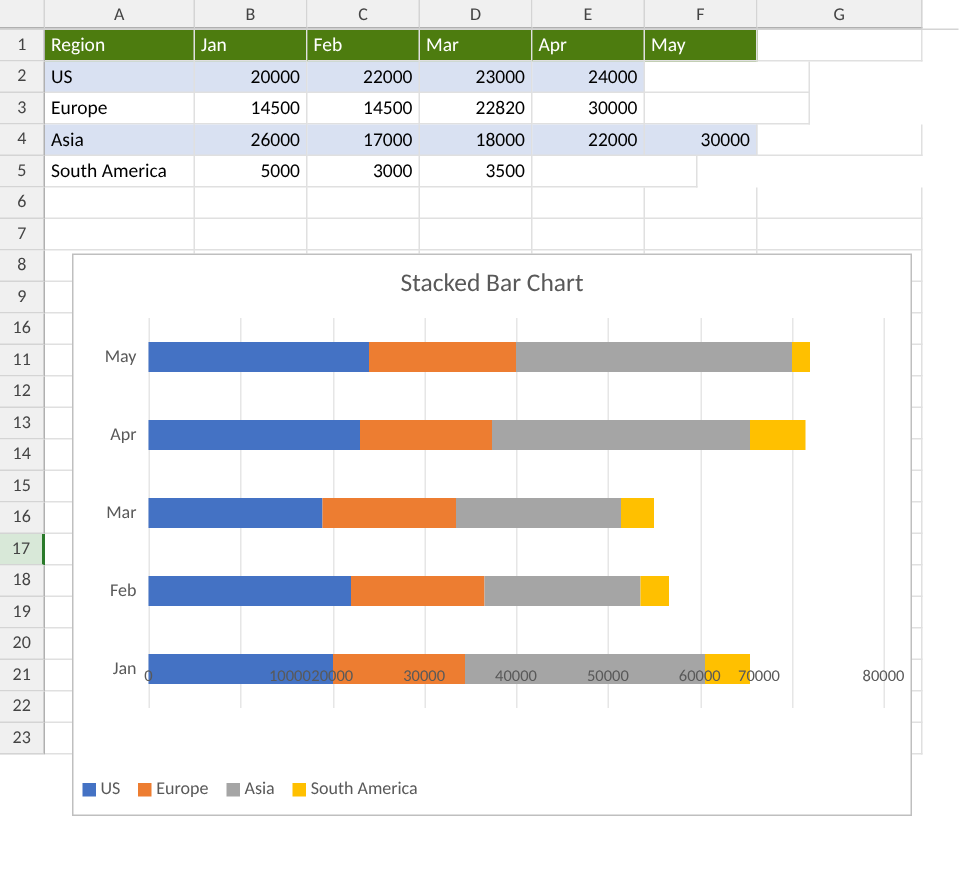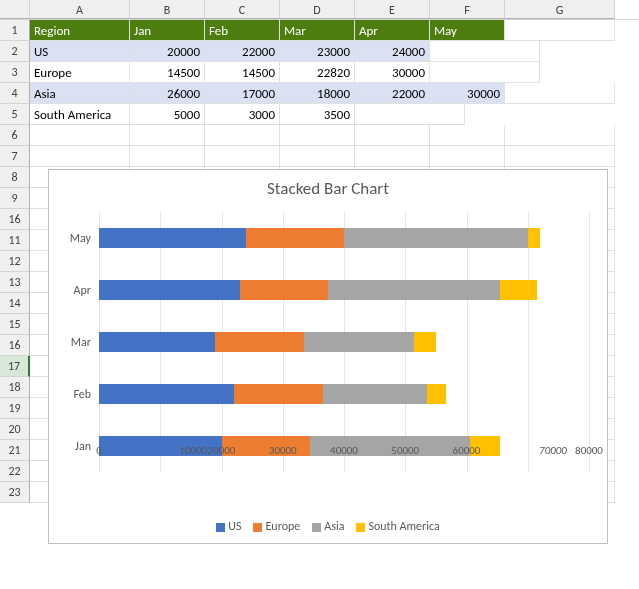--- a/index.html
+++ b/index.html
@@ -145,21 +145,20 @@
     position: absolute;
     font-size: 11px;
     color: #595959;
     transform: translateX(-50%);
   }
   .legend {
     position: absolute;
     left: 0;
     right: 0;
     bottom: 10px;
-    text-align: center;
     font-size: 12px;
     color: #595959;
   }
   .leg-item {
     display: inline-block;
     margin: 0 6px;
   }
   .swatch {
     display: inline-block;
     width: 9px;
@@ -459,17 +458,17 @@
       </div>
     </div>
     <div class="x-axis">
       <div class="x-tick" style="left: 0px;">0</div>
       <div class="x-tick" style="left: 61.25px; margin-left: 33px;">10000</div>
       <div class="x-tick" style="left: 122.5px;">20000</div>
       <div class="x-tick" style="left: 183.75px;">30000</div>
       <div class="x-tick" style="left: 245px;">40000</div>
       <div class="x-tick" style="left: 306.25px;">50000</div>
       <div class="x-tick" style="left: 367.5px;">60000</div>
-      <div class="x-tick" style="left: 454px; font-style: italic;">70000</div>
+      <div class="x-tick" style="left: 407px;">70000</div>
       <div class="x-tick" style="left: 490px;">80000</div>
     </div>
     <div class="legend"><span class="leg-item"><span class="swatch" style="background: rgb(68, 114, 196);"></span><span>US</span></span><span class="leg-item"><span class="swatch" style="background: rgb(237, 125, 49);"></span><span>Europe</span></span><span class="leg-item"><span class="swatch" style="background: rgb(165, 165, 165);"></span><span>Asia</span></span><span class="leg-item"><span class="swatch" style="background: rgb(255, 192, 0);"></span><span>South America</span></span></div>
   </div>
 
 </body></html>

